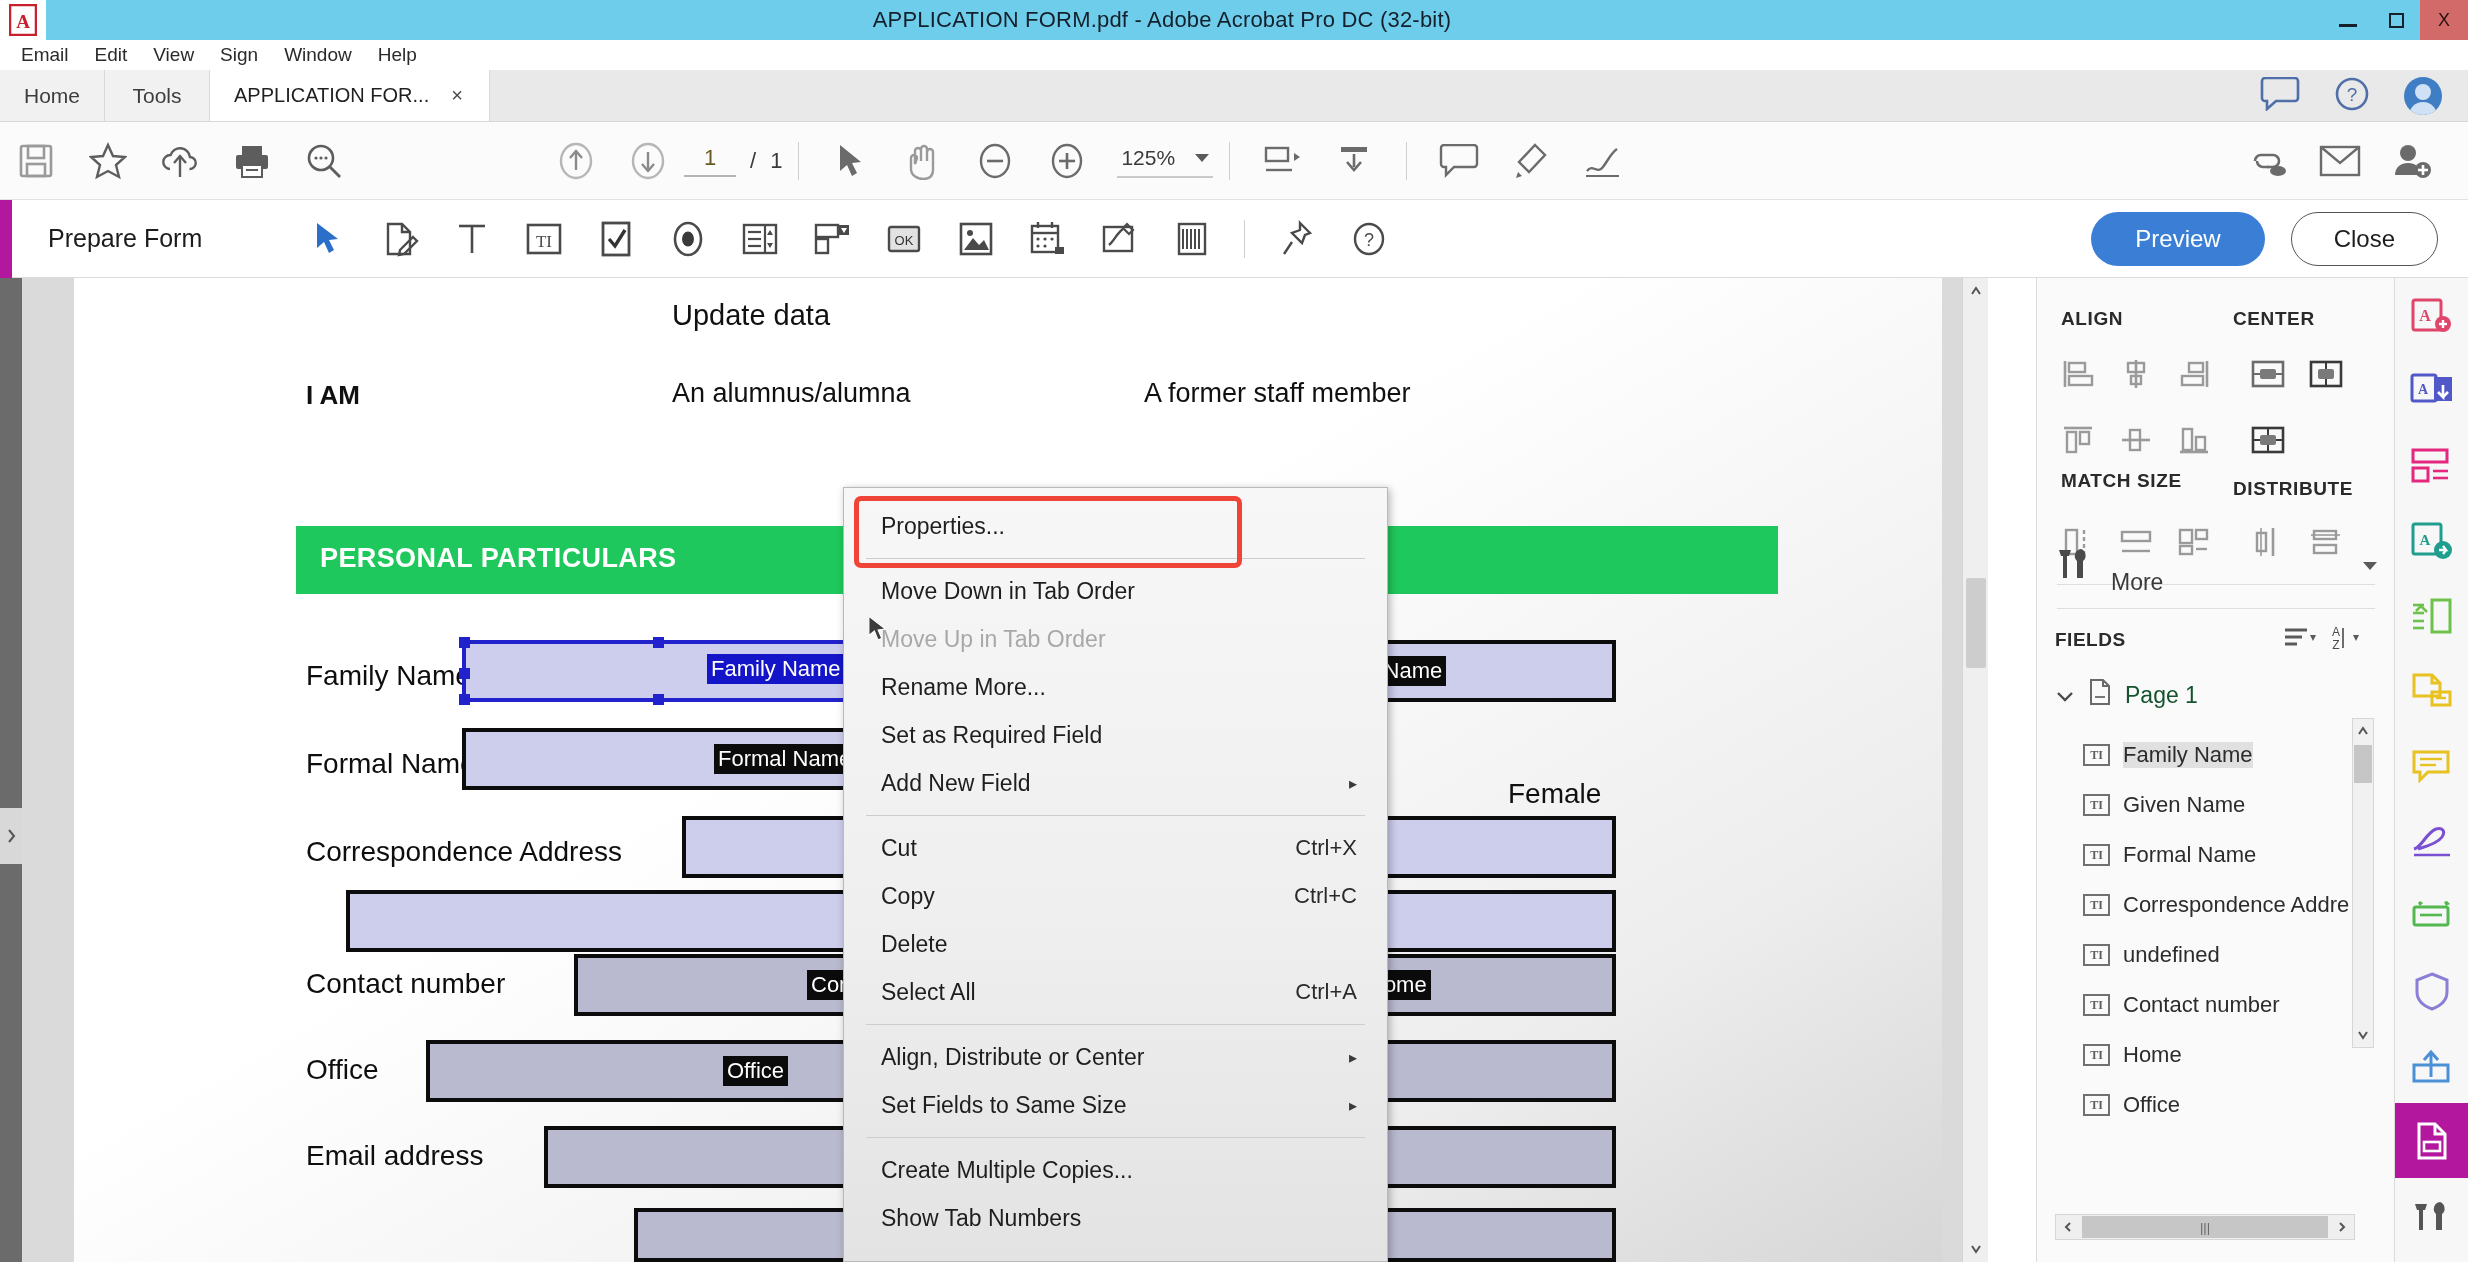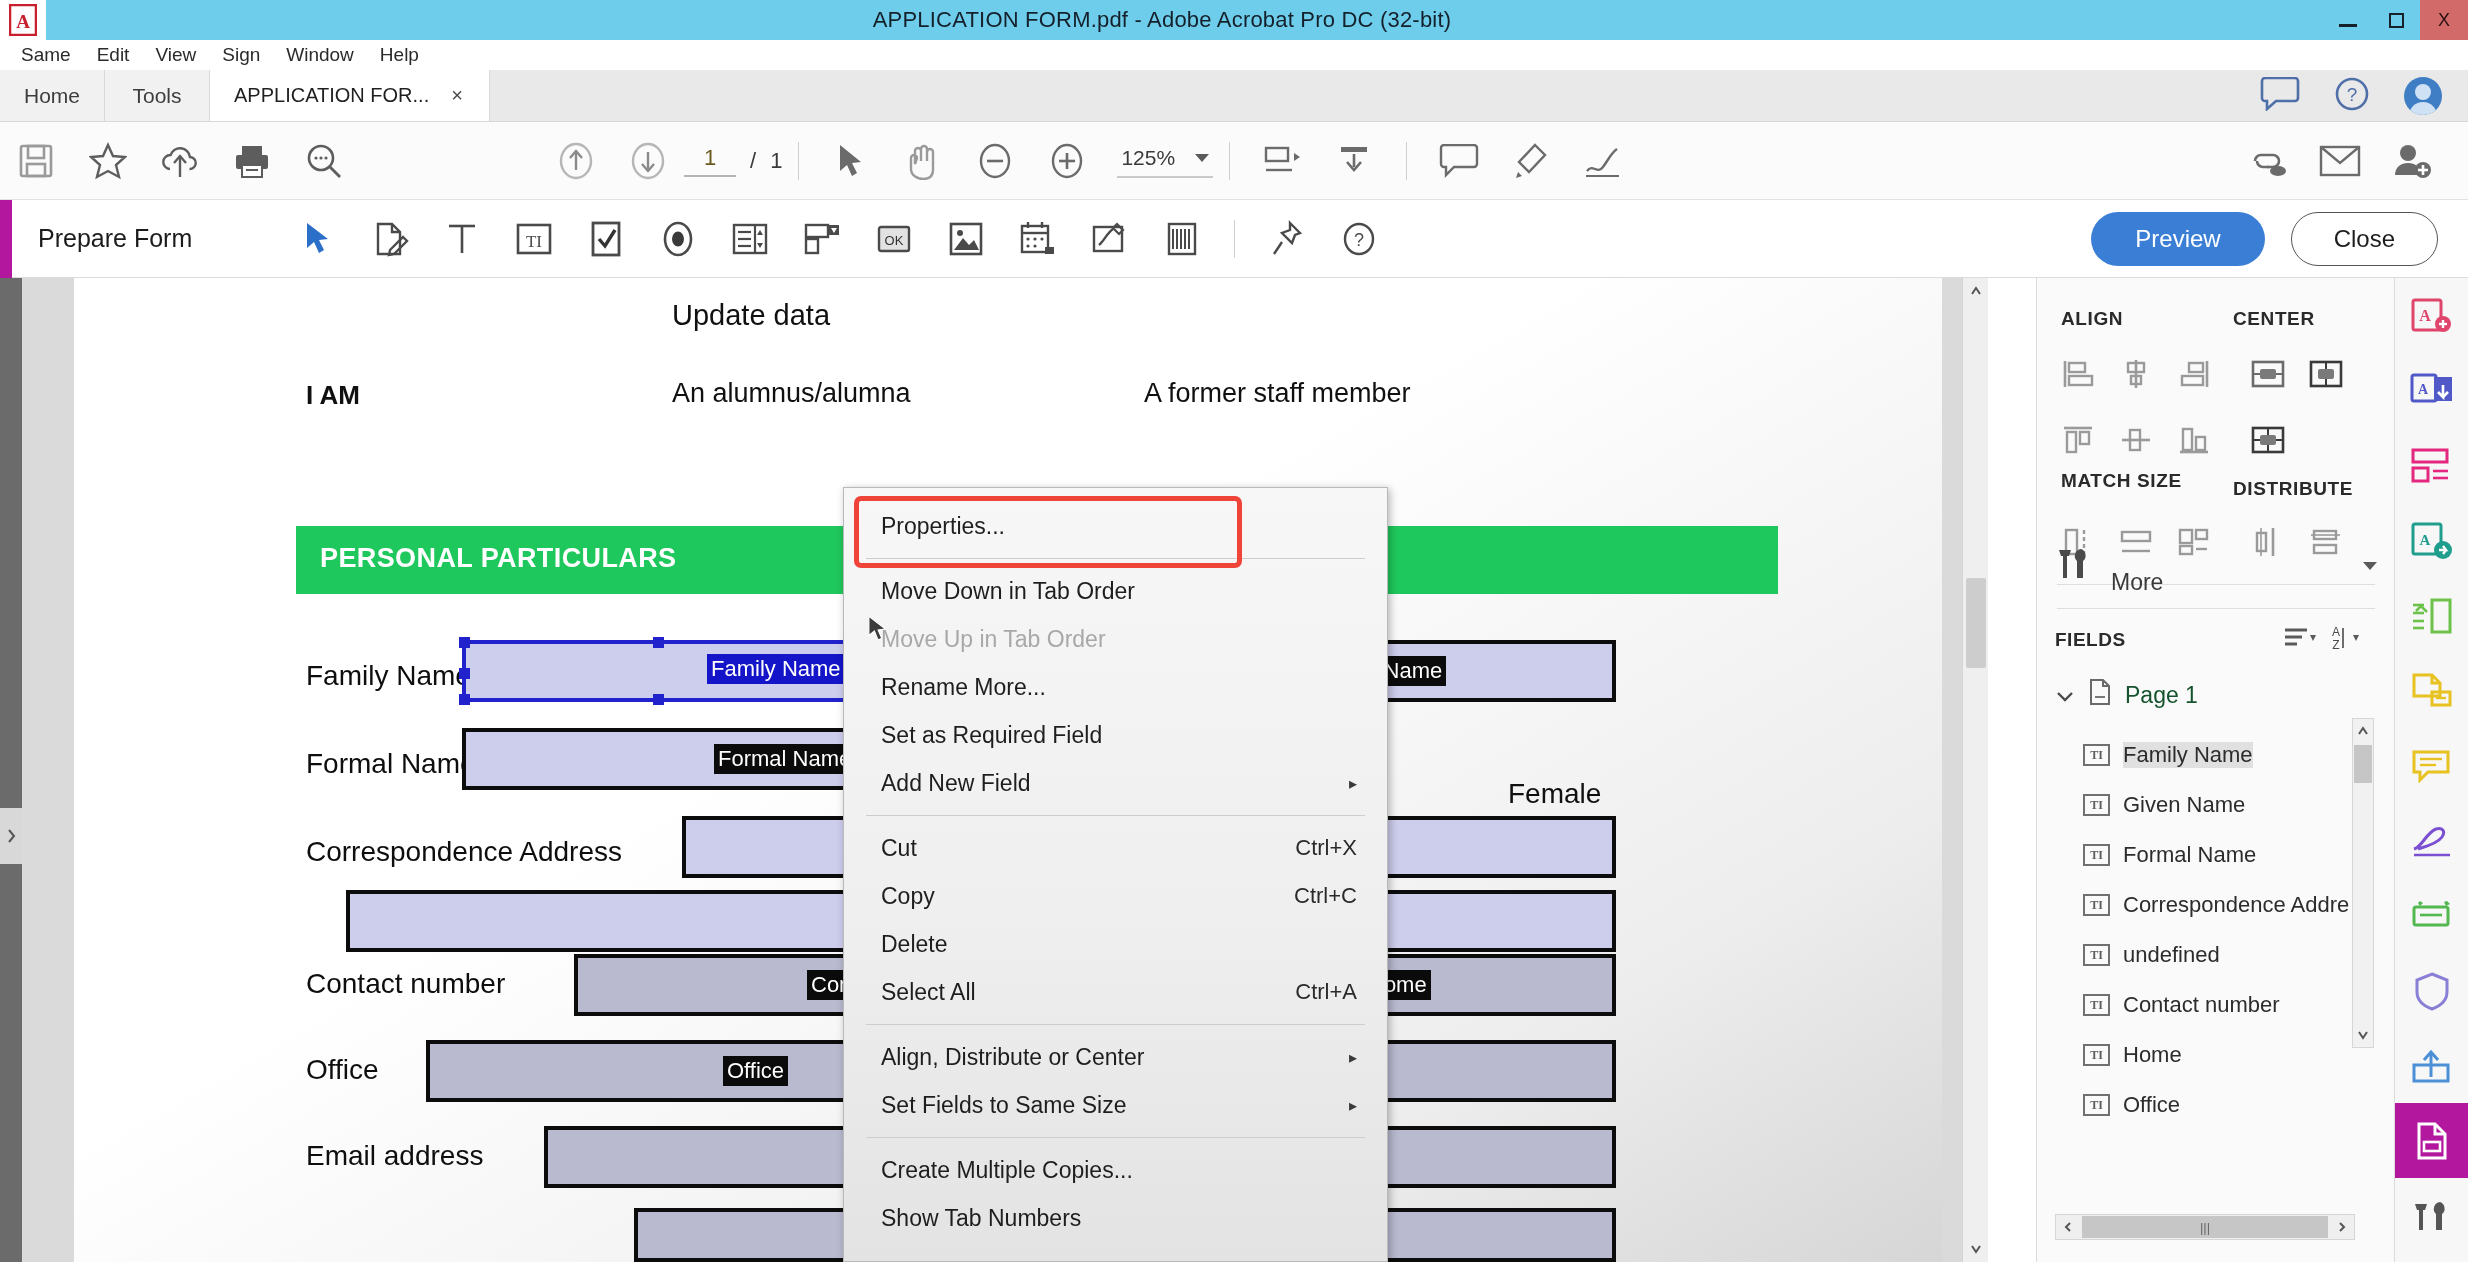--- a/index.html
+++ b/index.html
@@ -97,21 +97,21 @@
   .caret-dn{ width:0;height:0;border-left:7px solid transparent;border-right:7px solid transparent;border-top:8px solid #5a5a5a;}
   .spacer{flex:1;}
 
   
   .prepbar{
     position:absolute; left:0; top:200px; width:2468px; height:78px;
     background:#ffffff; border-bottom:1px solid #dcdcdc;
     display:flex; align-items:center;
   }
   .prep-accent{ width:12px;height:78px;background:#b3179e; }
-  .prep-title{ font-size:25px;color:#1c1c1c;padding-left:26px;white-space:nowrap; }
+  .prep-title{ font-size:25px;color:#1c1c1c;padding-left:36px;white-space:nowrap; }
   .prep-tools{ display:flex;align-items:center;gap:0;margin-left:90px; }
   .ptool{ width:72px;height:78px;display:flex;align-items:center;justify-content:center;}
   .btn-preview{
     background:#3a7fd5;color:#fff;border-radius:32px;
     font-size:24px;padding:13px 44px;margin-right:26px;
   }
   .btn-close{
     background:#fff;color:#1d1d1d;border:1.5px solid #555;border-radius:32px;
     font-size:24px;padding:12px 42px;margin-right:30px;
   }
@@ -277,21 +277,21 @@
           <div class="minbar"></div>
         </div>
       <div class="tb-btn">
           <div class="maxsq"></div>
         </div>
       <div class="tb-btn close">X</div>
     </div>
   </div>
 
   <div class="menubar">
-    <div class="menuitem">Same</div>
+    <div class="menuitem">Email</div>
     <div class="menuitem">Edit</div>
     <div class="menuitem">View</div>
     <div class="menuitem">Sign</div>
     <div class="menuitem">Window</div>
     <div class="menuitem">Help</div>
   </div>
 
   <div class="tabbar">
     <div class="nav-home">Home</div>
     <div class="nav-tools">Tools</div>

